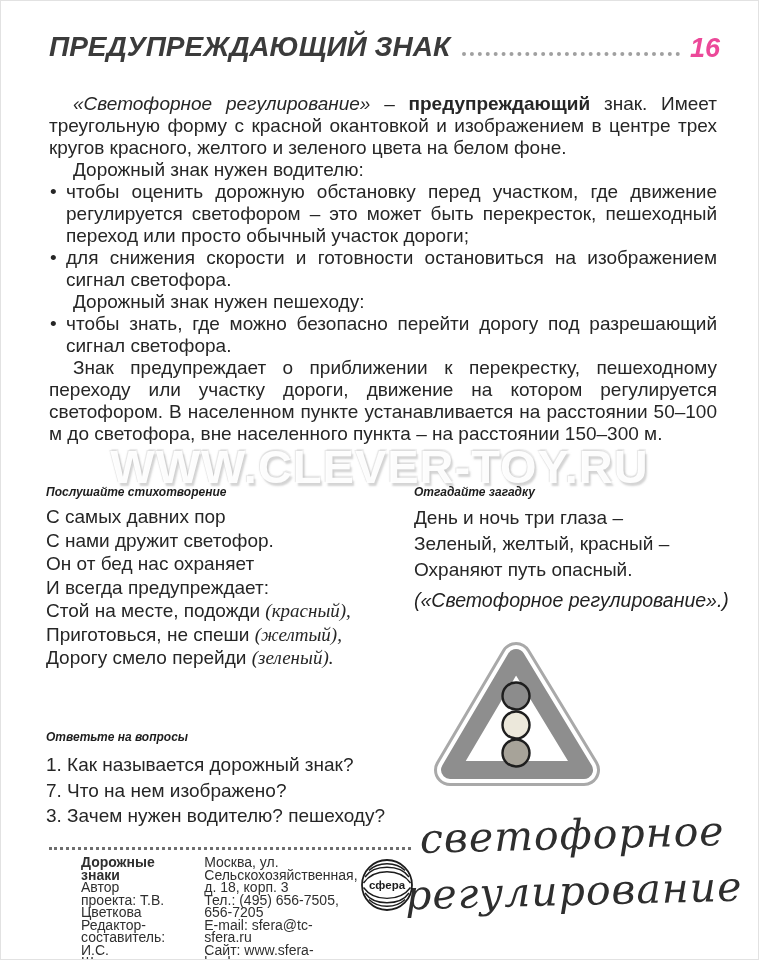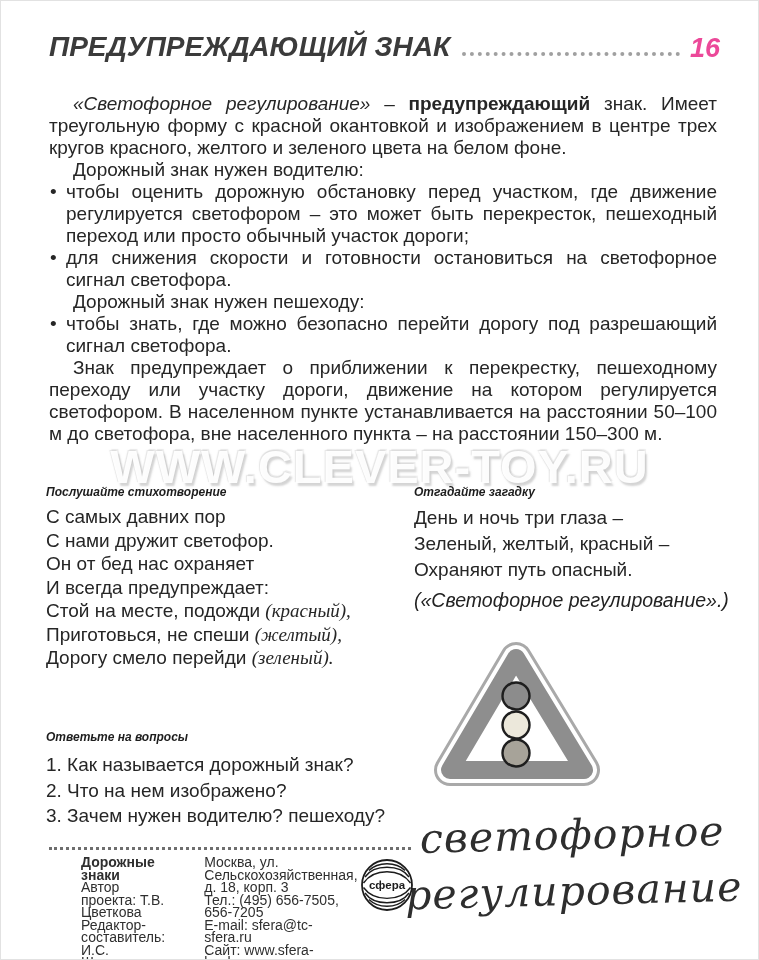--- a/index.html
+++ b/index.html
@@ -72,21 +72,21 @@
   <div class="header">
     <div class="page-title">ПРЕДУПРЕЖДАЮЩИЙ ЗНАК</div>
     <div class="leader"></div>
     <div class="page-num">16</div>
   </div>
 
   <div class="intro">
       <p class="para indent"><span class="i">«Светофорное регулирование»</span><span> – </span><span class="b">предупреждающий</span><span> знак. Имеет треугольную форму с красной окантовкой и изображением в центре трех кругов красного, желтого и зеленого цвета на белом фоне.</span></p>
       <p class="para indent"><span>Дорожный знак нужен водителю:</span></p>
       <p class="para bullet"><span>чтобы оценить дорожную обстановку перед участком, где движение регулируется светофором – это может быть перекресток, пешеходный переход или просто обычный участок дороги;</span></p>
-      <p class="para bullet"><span>для снижения скорости и готовности остановиться на светофорное сигнал светофора.</span></p>
+      <p class="para bullet"><span>для снижения скорости и готовности остановиться на изображением сигнал светофора.</span></p>
       <p class="para indent"><span>Дорожный знак нужен пешеходу:</span></p>
       <p class="para bullet"><span>чтобы знать, где можно безопасно перейти дорогу под разрешающий сигнал светофора.</span></p>
       <p class="para indent"><span>Знак предупреждает о приближении к перекрестку, пешеходному переходу или участку дороги, движение на котором регулируется светофором. В населенном пункте устанавливается на расстоянии 50–100 м до светофора, вне населенного пункта – на расстоянии 150–300 м.</span></p>
     </div>
 
   <div class="watermark">WWW.CLEVER-TOY.RU</div>
 
   <div class="col-block poem">
     <div class="sec-heading">Послушайте стихотворение</div>
     <div>
@@ -120,21 +120,21 @@
       <circle cx="87" cy="64" r="13.5" fill="#8c8c8c" stroke="#1e1e1e" stroke-width="2.4"></circle>
       <circle cx="87" cy="93" r="13.5" fill="#ece8db" stroke="#1e1e1e" stroke-width="2.4"></circle>
       <circle cx="87" cy="121" r="13.5" fill="#a7a399" stroke="#1e1e1e" stroke-width="2.4"></circle>
     </svg>
   </div>
 
   <div class="col-block questions">
     <div class="sec-heading">Ответьте на вопросы</div>
     <div>
         <div class="question-item">1. Как называется дорожный знак?</div>
-        <div class="question-item">2. Что на нем изображено?</div>
+        <div class="question-item">7. Что на нем изображено?</div>
         <div class="question-item">3. Зачем нужен водителю? пешеходу?</div>
       </div>
   </div>
 
   <div class="handwriting">
     <div>светофорное</div>
     <div>регулирование</div>
   </div>
 
   <div class="footer">

